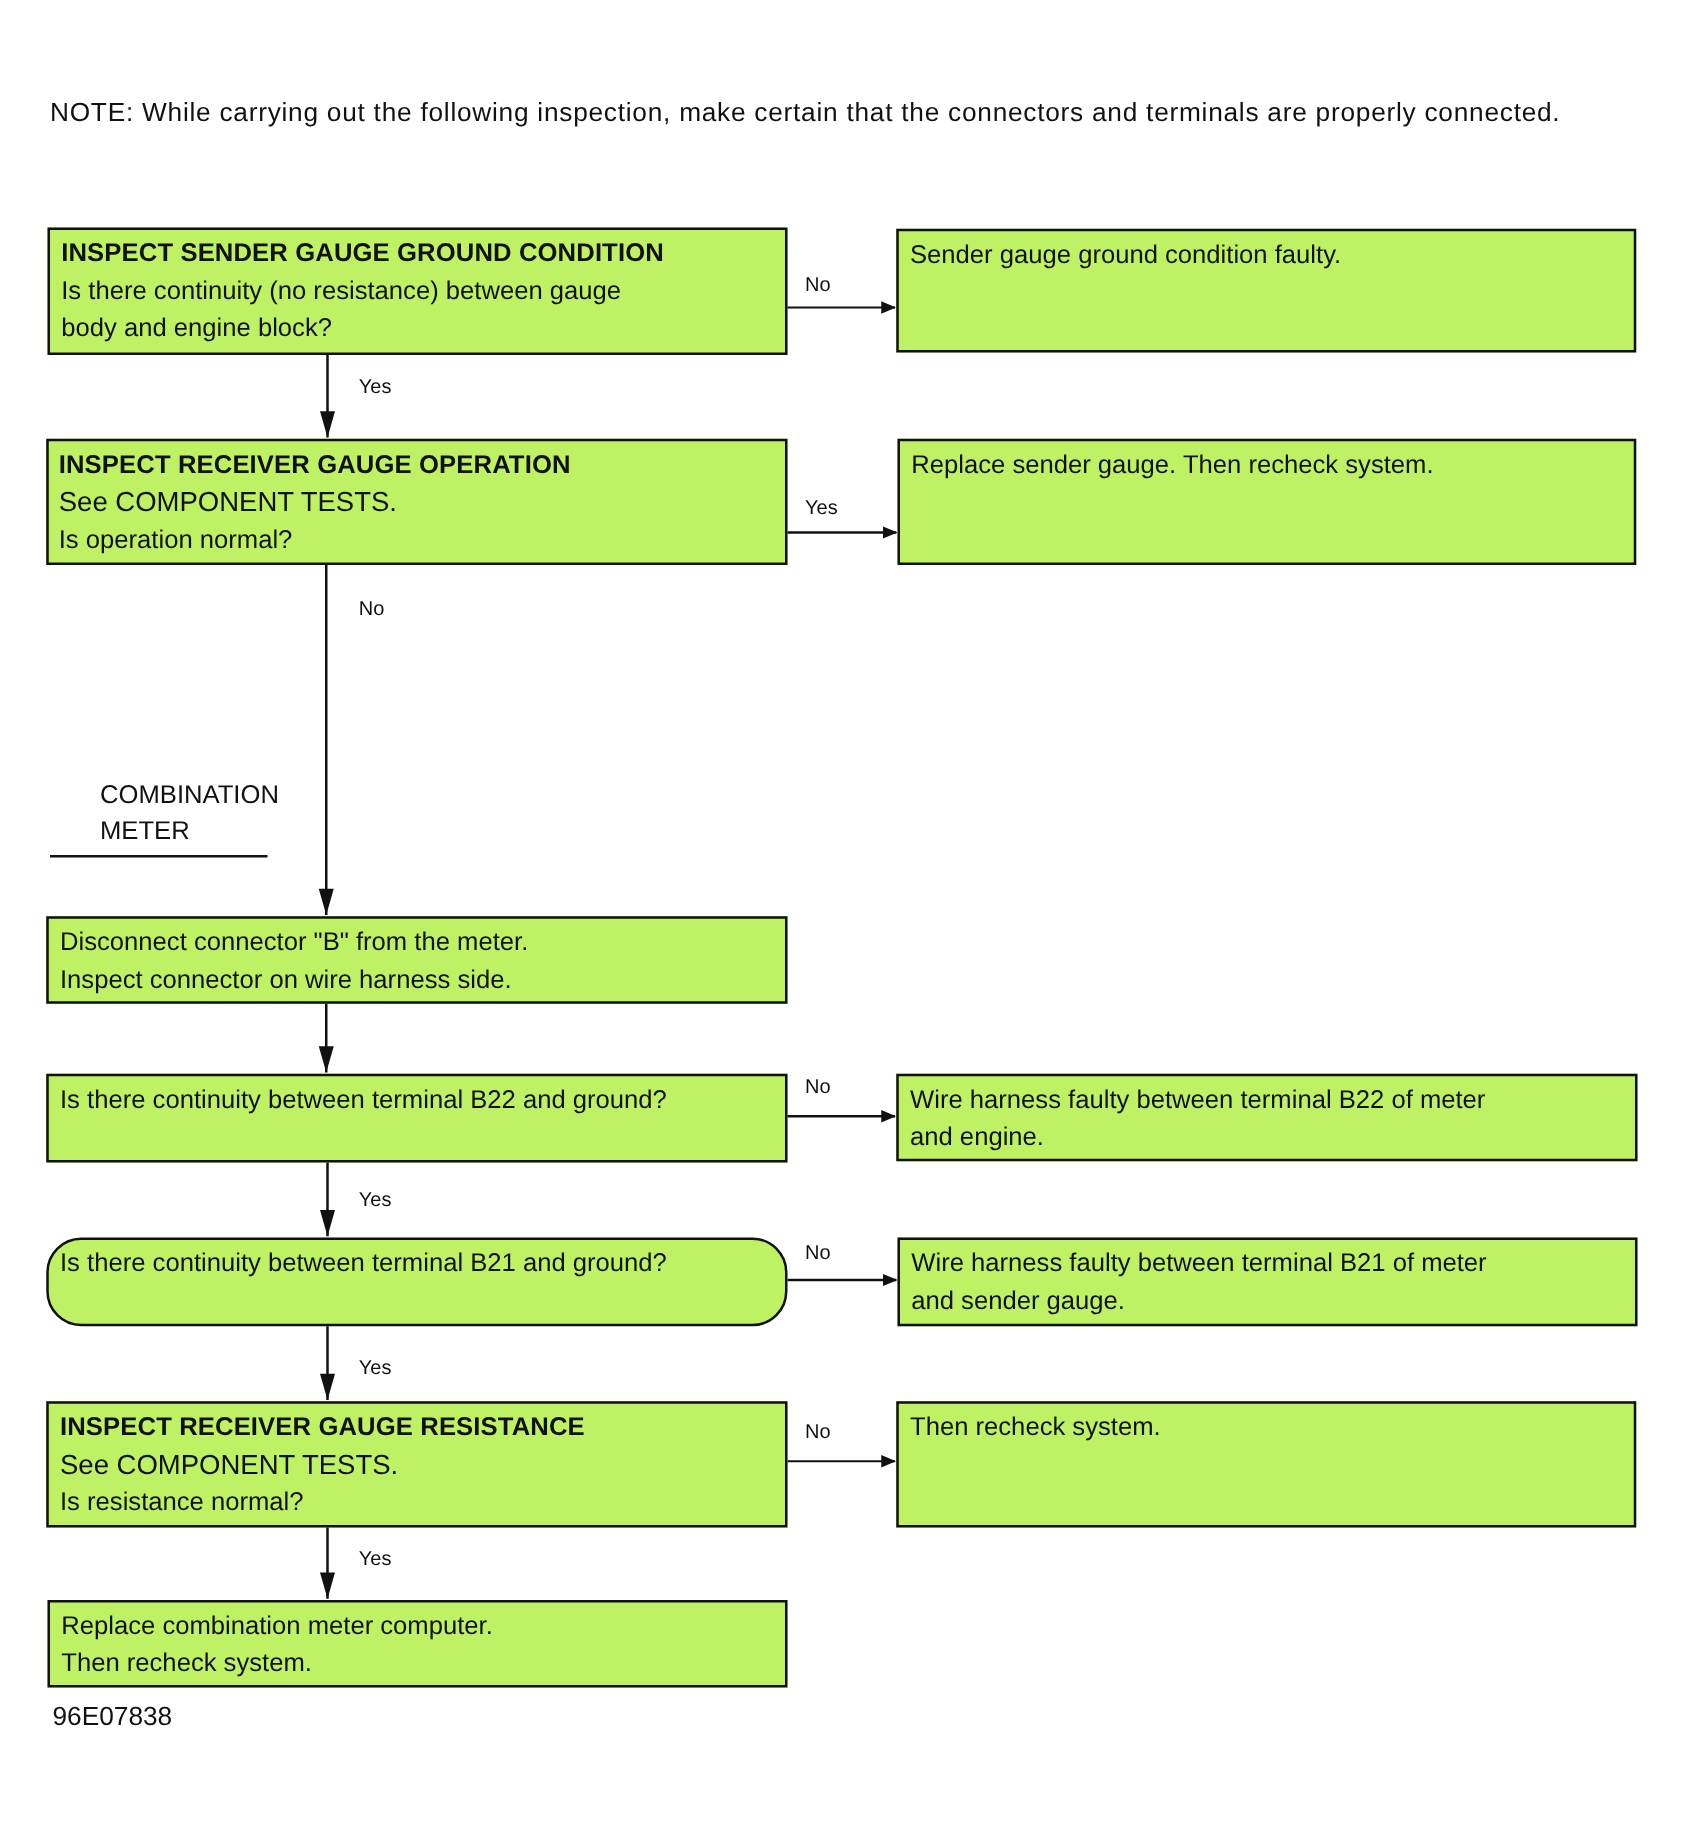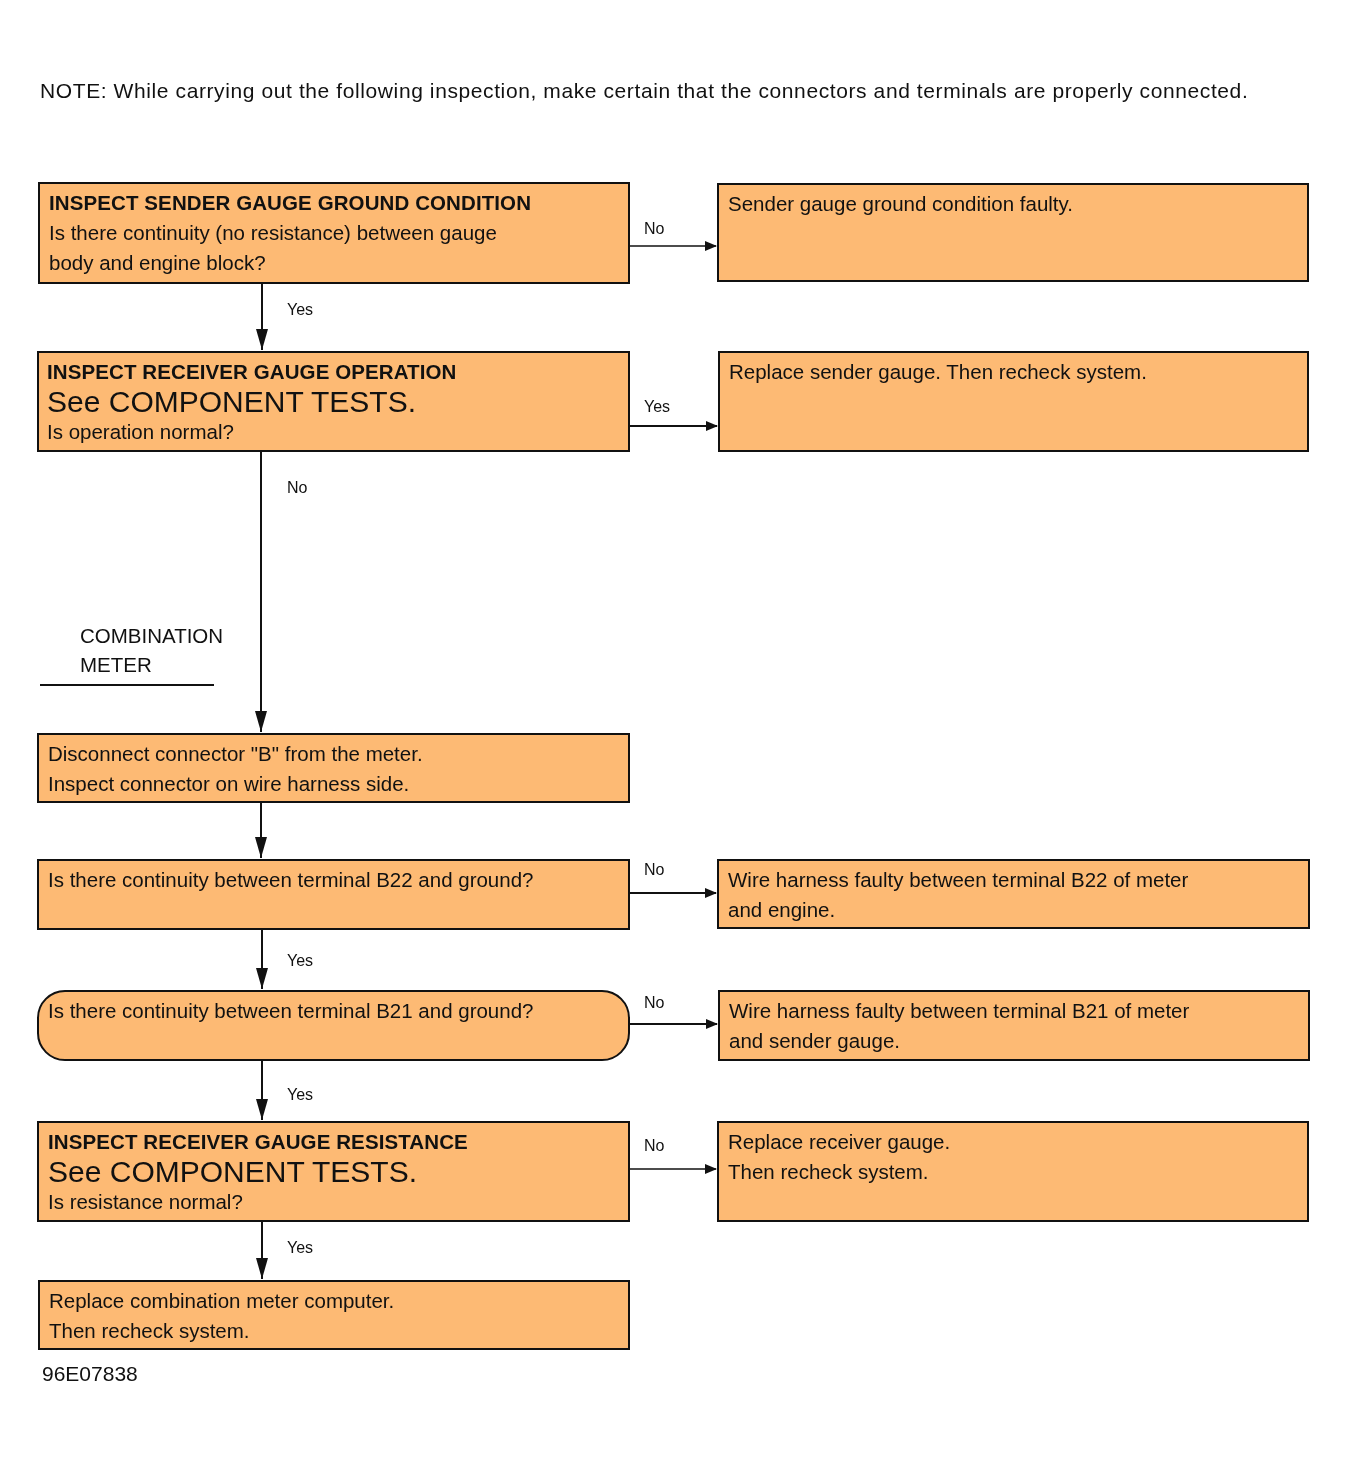--- a/index.html
+++ b/index.html
@@ -8,25 +8,25 @@
       font-family: "Liberation Sans", "DejaVu Sans", sans-serif;
       color: #111111;
     }
     .note {
       position: absolute; left: 40px; top: 76px; width: 1268px;
       font-size: 21px; line-height: 30px; letter-spacing: 0.6px;
       text-align: justify; text-align-last: left;
     }
     .box {
       position: absolute; box-sizing: border-box;
-      border: 2.5px solid #111111; background: #fdba74;
+      border: 2.5px solid #111111; background: #bef264;
       padding: 4px 8px 0 9px; font-size: 20.5px; line-height: 30px;
     }
     .box .title { font-weight: bold; letter-spacing: 0.1px; }
-    .box .see { font-size: 30px; }
+    .box .see { font-size: 22px; }
     .box .line { display: block; white-space: nowrap; }
     .label {
       position: absolute; font-size: 16px; line-height: 24px;
     }
     .side-label {
       position: absolute; left: 40px; top: 621px; font-size: 20.5px; line-height: 29px; margin-left: 40px;
     }
     .side-rule {
       position: absolute; left: 40px; top: 684px; width: 174px; height: 0;
       border-top: 2px solid #111111;
@@ -87,21 +87,20 @@
   <span class="line">Wire harness faulty between terminal B22 of meter</span>
   <span class="line">and engine.</span>
 </div>
 
 <div class="box" style="left:718px; top:990px; width:592px; height:71px;">
   <span class="line">Wire harness faulty between terminal B21 of meter</span>
   <span class="line">and sender gauge.</span>
 </div>
 
 <div class="box" style="left:717px; top:1121px; width:592px; height:101px;">
-  <span class="line">Replace receiver gauge.</span>
   <span class="line">Then recheck system.</span>
 </div>
 
 <div class="side-label">
   <span class="line" style="display:block">COMBINATION</span>
   <span class="line" style="display:block">METER</span>
 </div>
 <div class="side-rule"></div>
 
 <svg class="arrows" width="1348" height="1461">

